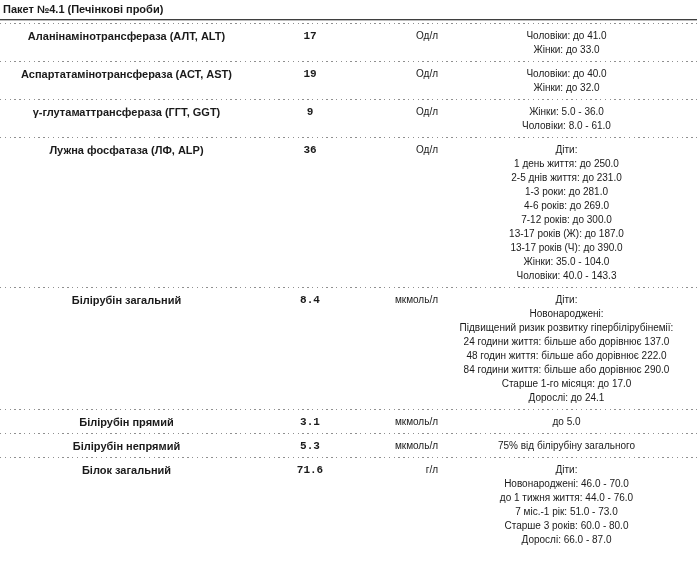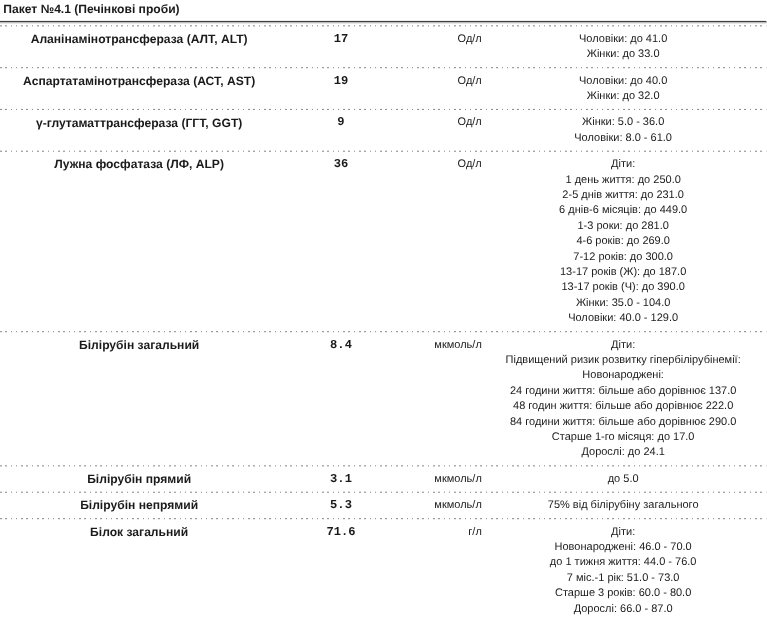--- a/index.html
+++ b/index.html
@@ -102,39 +102,38 @@
   </div>
 <div class="dotted"></div>
   <div class="row">
     <div class="cell name">Лужна фосфатаза (ЛФ, ALP)</div>
     <div class="cell value">36</div>
     <div class="cell unit">Од/л</div>
     <div class="cell ref">
           <div class="ref-line">Діти:</div>
           <div class="ref-line">1 день життя: до 250.0</div>
           <div class="ref-line">2-5 днів життя: до 231.0</div>
-          <div class="ref-line">6 днів-6 місяців: до 449.0</div>
           <div class="ref-line">1-3 роки: до 281.0</div>
           <div class="ref-line">4-6 років: до 269.0</div>
           <div class="ref-line">7-12 років: до 300.0</div>
           <div class="ref-line">13-17 років (Ж): до 187.0</div>
           <div class="ref-line">13-17 років (Ч): до 390.0</div>
           <div class="ref-line">Жінки: 35.0 - 104.0</div>
-          <div class="ref-line">Чоловіки: 40.0 - 129.0</div>
+          <div class="ref-line">Чоловіки: 40.0 - 143.3</div>
         </div>
   </div>
 <div class="dotted"></div>
   <div class="row">
     <div class="cell name">Білірубін загальний</div>
     <div class="cell value">8.4</div>
     <div class="cell unit">мкмоль/л</div>
     <div class="cell ref">
           <div class="ref-line">Діти:</div>
+          <div class="ref-line">Новонароджені:</div>
           <div class="ref-line">Підвищений ризик розвитку гіпербілірубінемії:</div>
-          <div class="ref-line">Новонароджені:</div>
           <div class="ref-line">24 години життя: більше або дорівнює 137.0</div>
           <div class="ref-line">48 годин життя: більше або дорівнює 222.0</div>
           <div class="ref-line">84 години життя: більше або дорівнює 290.0</div>
           <div class="ref-line">Старше 1-го місяця: до 17.0</div>
           <div class="ref-line">Дорослі: до 24.1</div>
         </div>
   </div>
 <div class="dotted"></div>
   <div class="row">
     <div class="cell name">Білірубін прямий</div>

